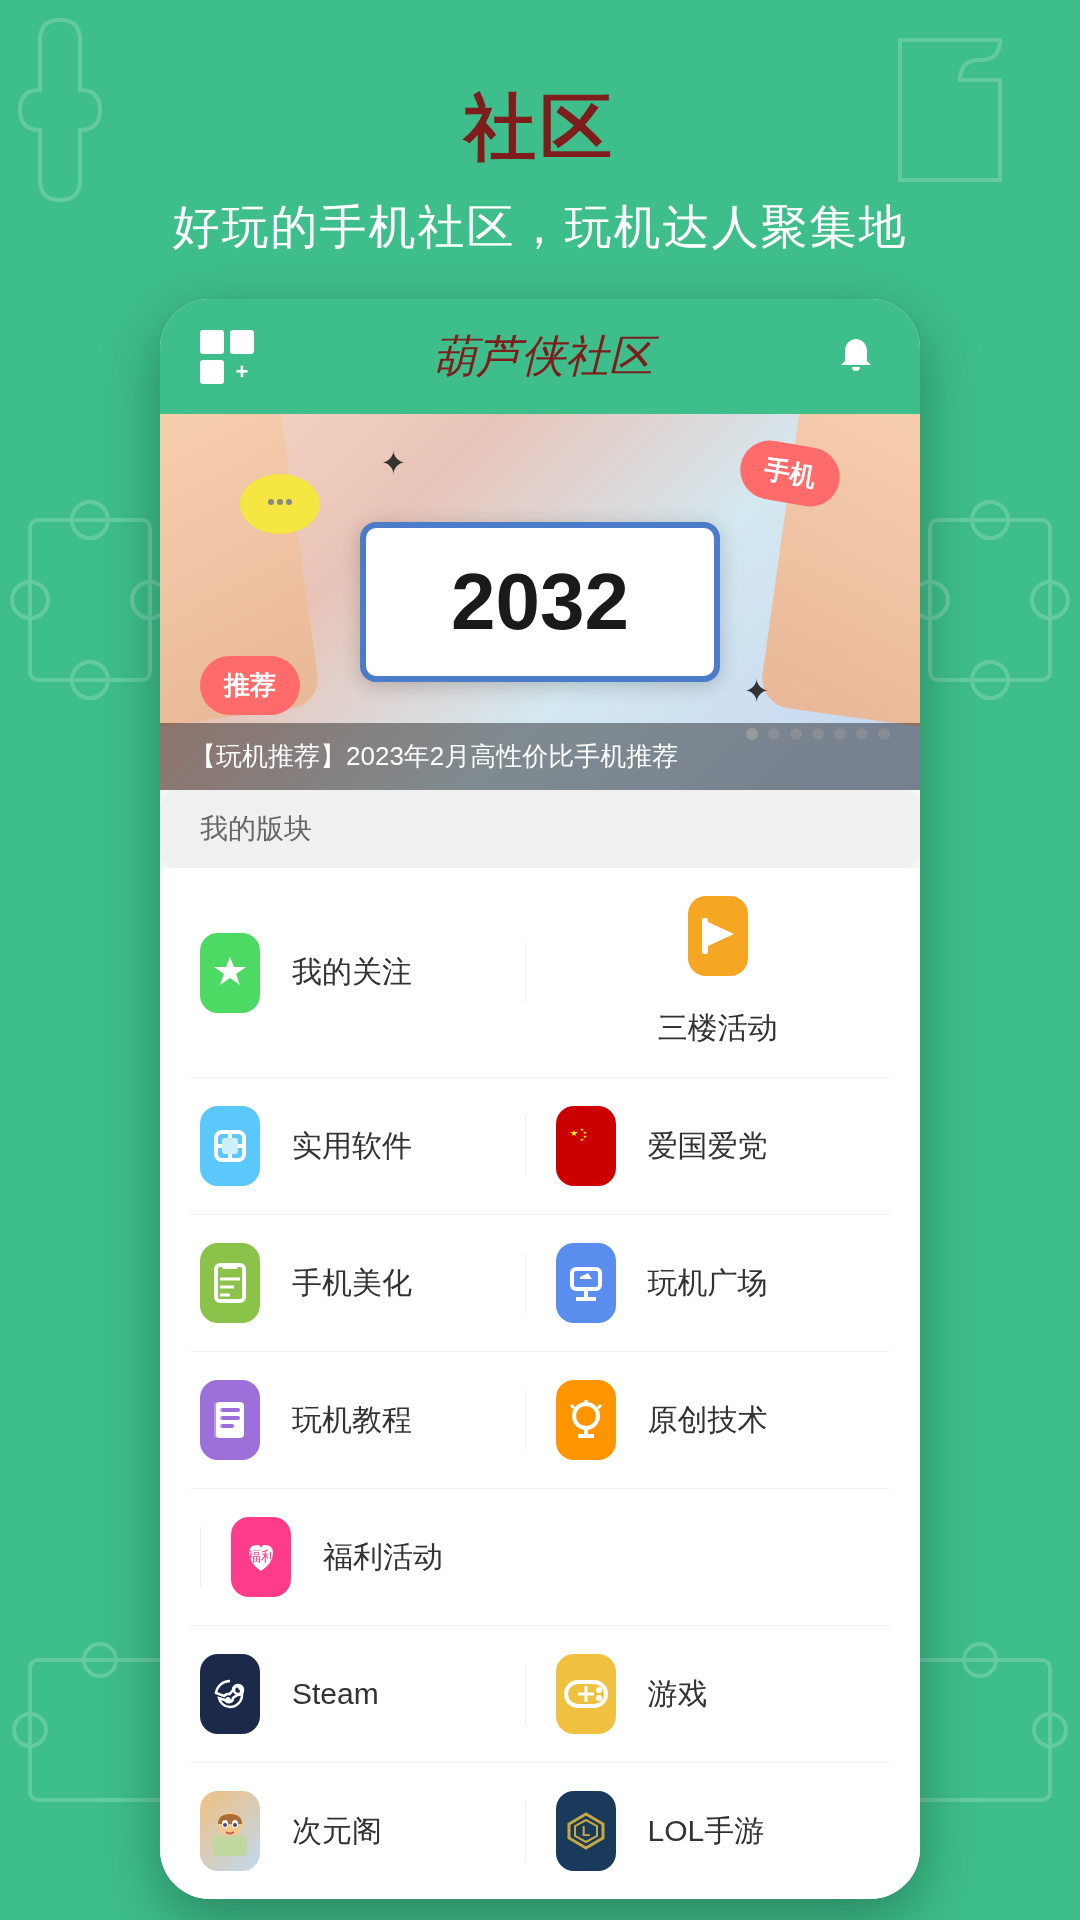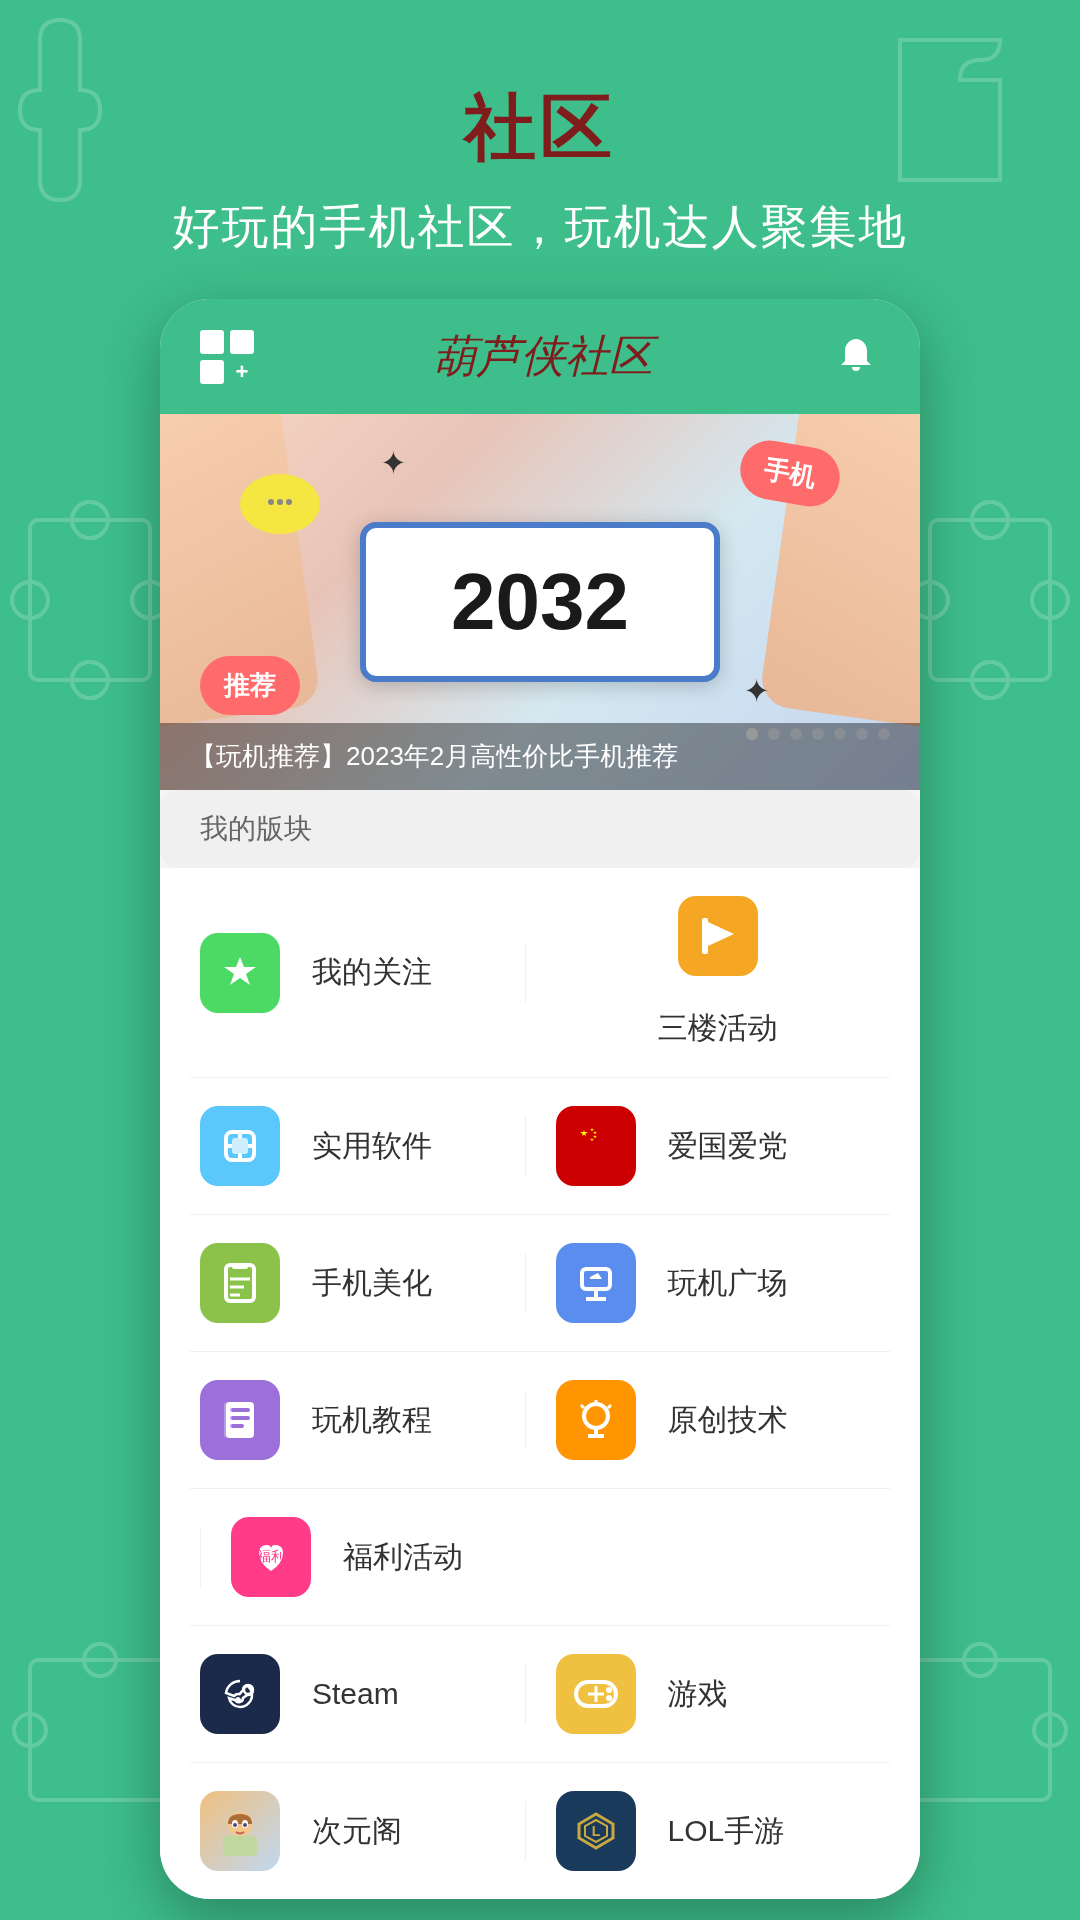--- a/index.html
+++ b/index.html
@@ -169,21 +169,21 @@
       gap: 32px;
     }
 
     .section-row-divider {
       width: 1px;
       height: 60px;
       background: #f0f0f0;
     }
 
     .section-icon {
-      width: 80px;
+      width: 60px;
       height: 80px;
       border-radius: 18px;
       display: flex;
       align-items: center;
       justify-content: center;
       flex-shrink: 0;
       font-size: 36px;
     }
 
     .section-label {

